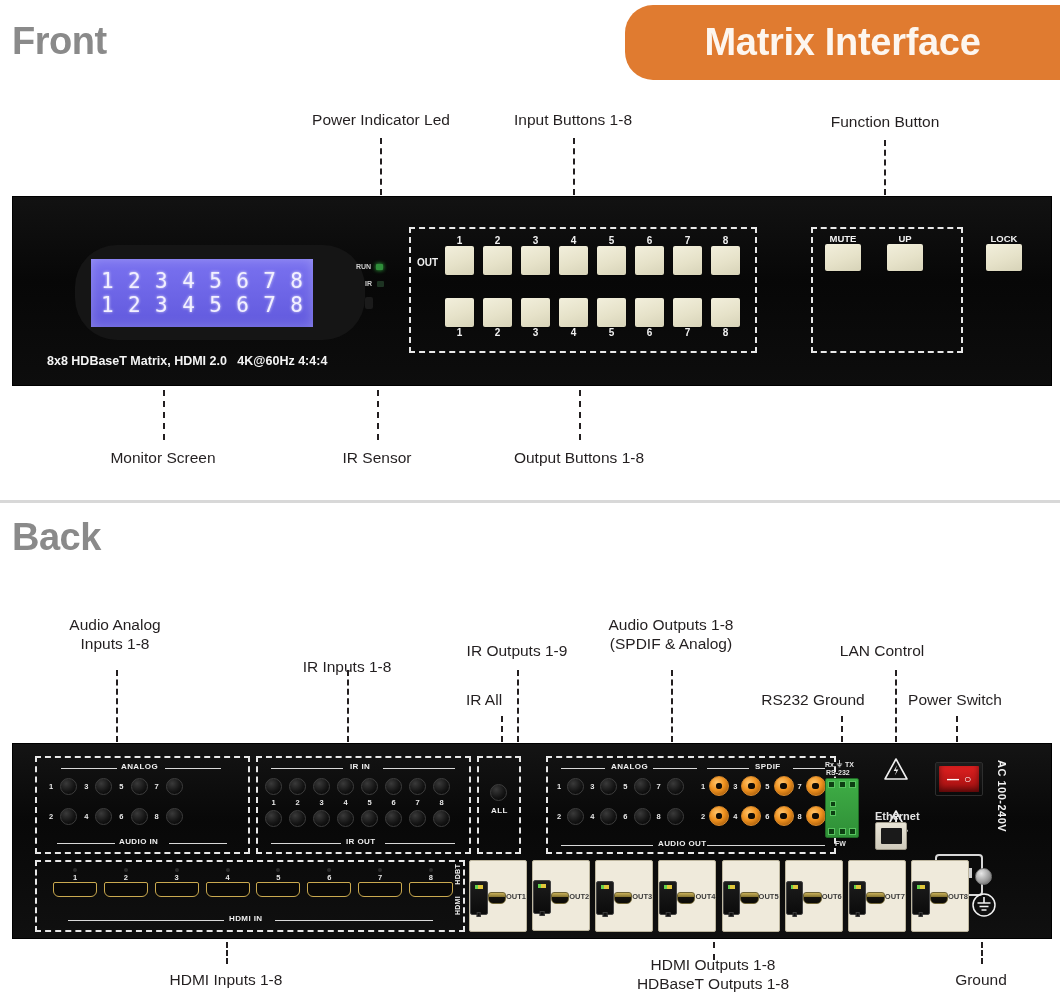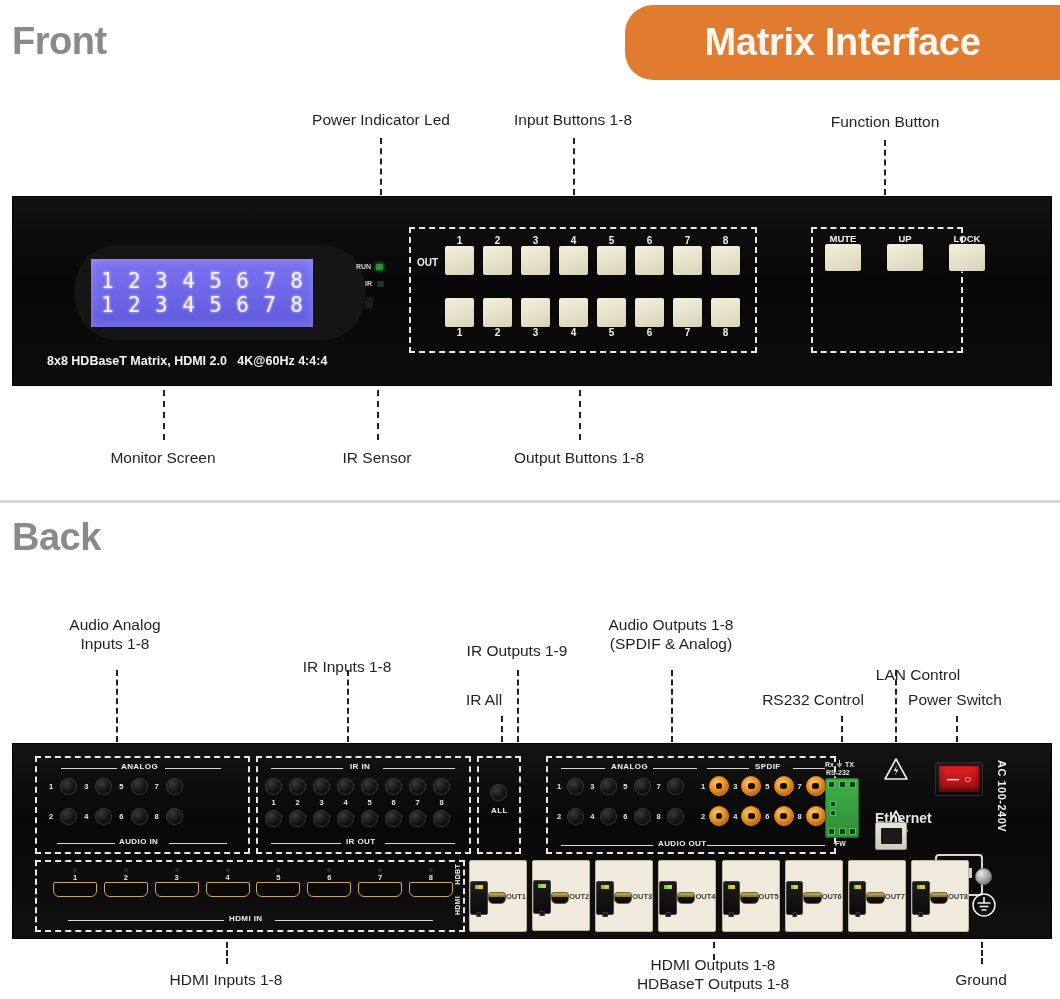--- a/index.html
+++ b/index.html
@@ -346,21 +346,21 @@
 
   <div class="abs" style="left:812px; top:36px; width:126px; display:flex; gap:26px;">
     <div style="width:36px;">
       <div class="fn-label">MUTE</div>
       <div class="btn-key" style="width:36px;height:27px;"></div>
     </div>
     <div style="width:36px;">
       <div class="fn-label">UP</div>
       <div class="btn-key" style="width:36px;height:27px;"></div>
     </div>
-    <div style="width:36px;">
+    <div style="width:36px;margin-left:37px;">
       <div class="fn-label">LOCK</div>
       <div class="btn-key" style="width:36px;height:27px;"></div>
     </div>
   </div>
 
 </div>
 
 <div class="abs leader" style="left:163px; top:390px; height:50px;"></div>
 <div class="abs callout" style="left:73px; top:448px; width:180px;">Monitor Screen</div>
 
@@ -384,24 +384,24 @@
 <div class="abs callout" style="left:447px; top:641px; width:140px;">IR Outputs 1-9</div>
 <div class="abs leader" style="left:517px; top:670px; height:72px;"></div>
 
 <div class="abs callout" style="left:444px; top:690px; width:80px;">IR All</div>
 <div class="abs leader" style="left:501px; top:716px; height:26px;"></div>
 
 <div class="abs callout" style="left:578px; top:615px; width:186px;">Audio Outputs 1-8
 (SPDIF &amp; Analog)</div>
 <div class="abs leader" style="left:671px; top:670px; height:72px;"></div>
 
-<div class="abs callout" style="left:743px; top:690px; width:140px;">RS232 Control</div>
+<div class="abs callout" style="left:743px; top:690px; width:140px;">RS232 Ground</div>
 <div class="abs leader" style="left:841px; top:716px; height:26px;"></div>
 
-<div class="abs callout" style="left:848px; top:641px; width:140px;margin-top:24px;">LAN Control</div>
+<div class="abs callout" style="left:812px; top:641px; width:140px;">LAN Control</div>
 <div class="abs leader" style="left:895px; top:670px; height:72px;"></div>
 
 <div class="abs callout" style="left:885px; top:690px; width:140px;">Power Switch</div>
 <div class="abs leader" style="left:956px; top:716px; height:26px;"></div>
 
 <div class="abs panel panel-back" style="left:12px; top:743px; width:1040px; height:196px;">
 
   <div class="abs hw-dash" style="left:22px; top:12px; width:215px; height:98px;"></div>
   <div class="abs silk" style="left:108px; top:18px;">ANALOG</div>
   <div class="abs bracket-line" style="left:48px; top:24px; width:56px;"></div>
@@ -565,21 +565,21 @@
     </svg>
   </div>
   <div class="abs tri" style="left:871px; top:40px;">
     <svg width="24" height="22" viewBox="0 0 24 22">
       <path d="M12 1 L23 21 H1 Z" fill="none" stroke="#f0f0f0" stroke-width="1.6" stroke-linejoin="round"></path>
       <rect x="11.1" y="7" width="1.9" height="7.5" fill="#f0f0f0"></rect>
       <rect x="11.1" y="16" width="1.9" height="2" fill="#f0f0f0"></rect>
     </svg>
   </div>
 
-  <div class="abs silk-sm" style="left:862px; top:66px; font-size:14px;">Ethernet</div>
+  <div class="abs silk-sm" style="left:862px; top:66px; font-size:11px;">Ethernet</div>
   <div class="abs eth-jack" style="left:862px; top:78px; width:32px; height:28px;">
     <div class="eth-inner"></div>
   </div>
 
   <div class="abs pwr-switch" style="left:922px; top:18px; width:48px; height:34px;">
     <div class="pwr-rocker" style="width:40px;height:26px;">
       <span>—</span>
       <span>○</span>
     </div>
   </div>

